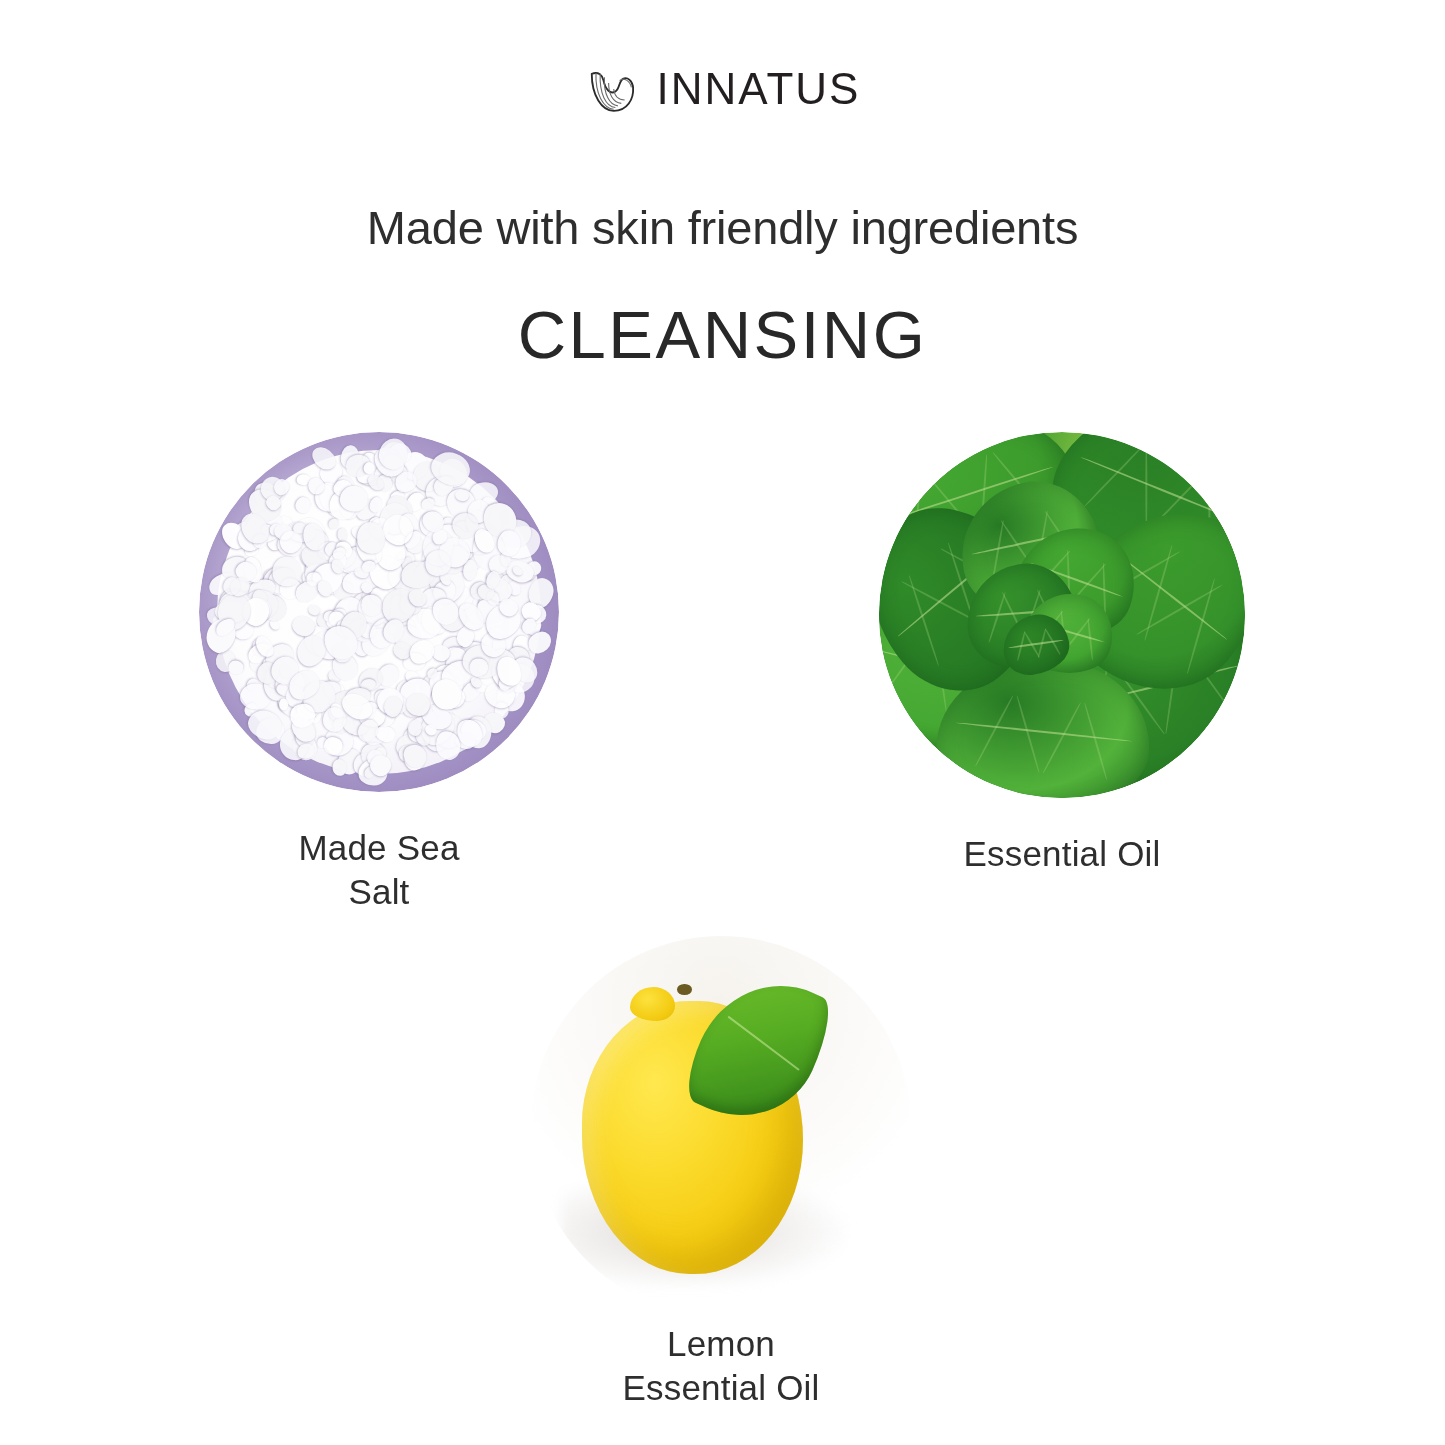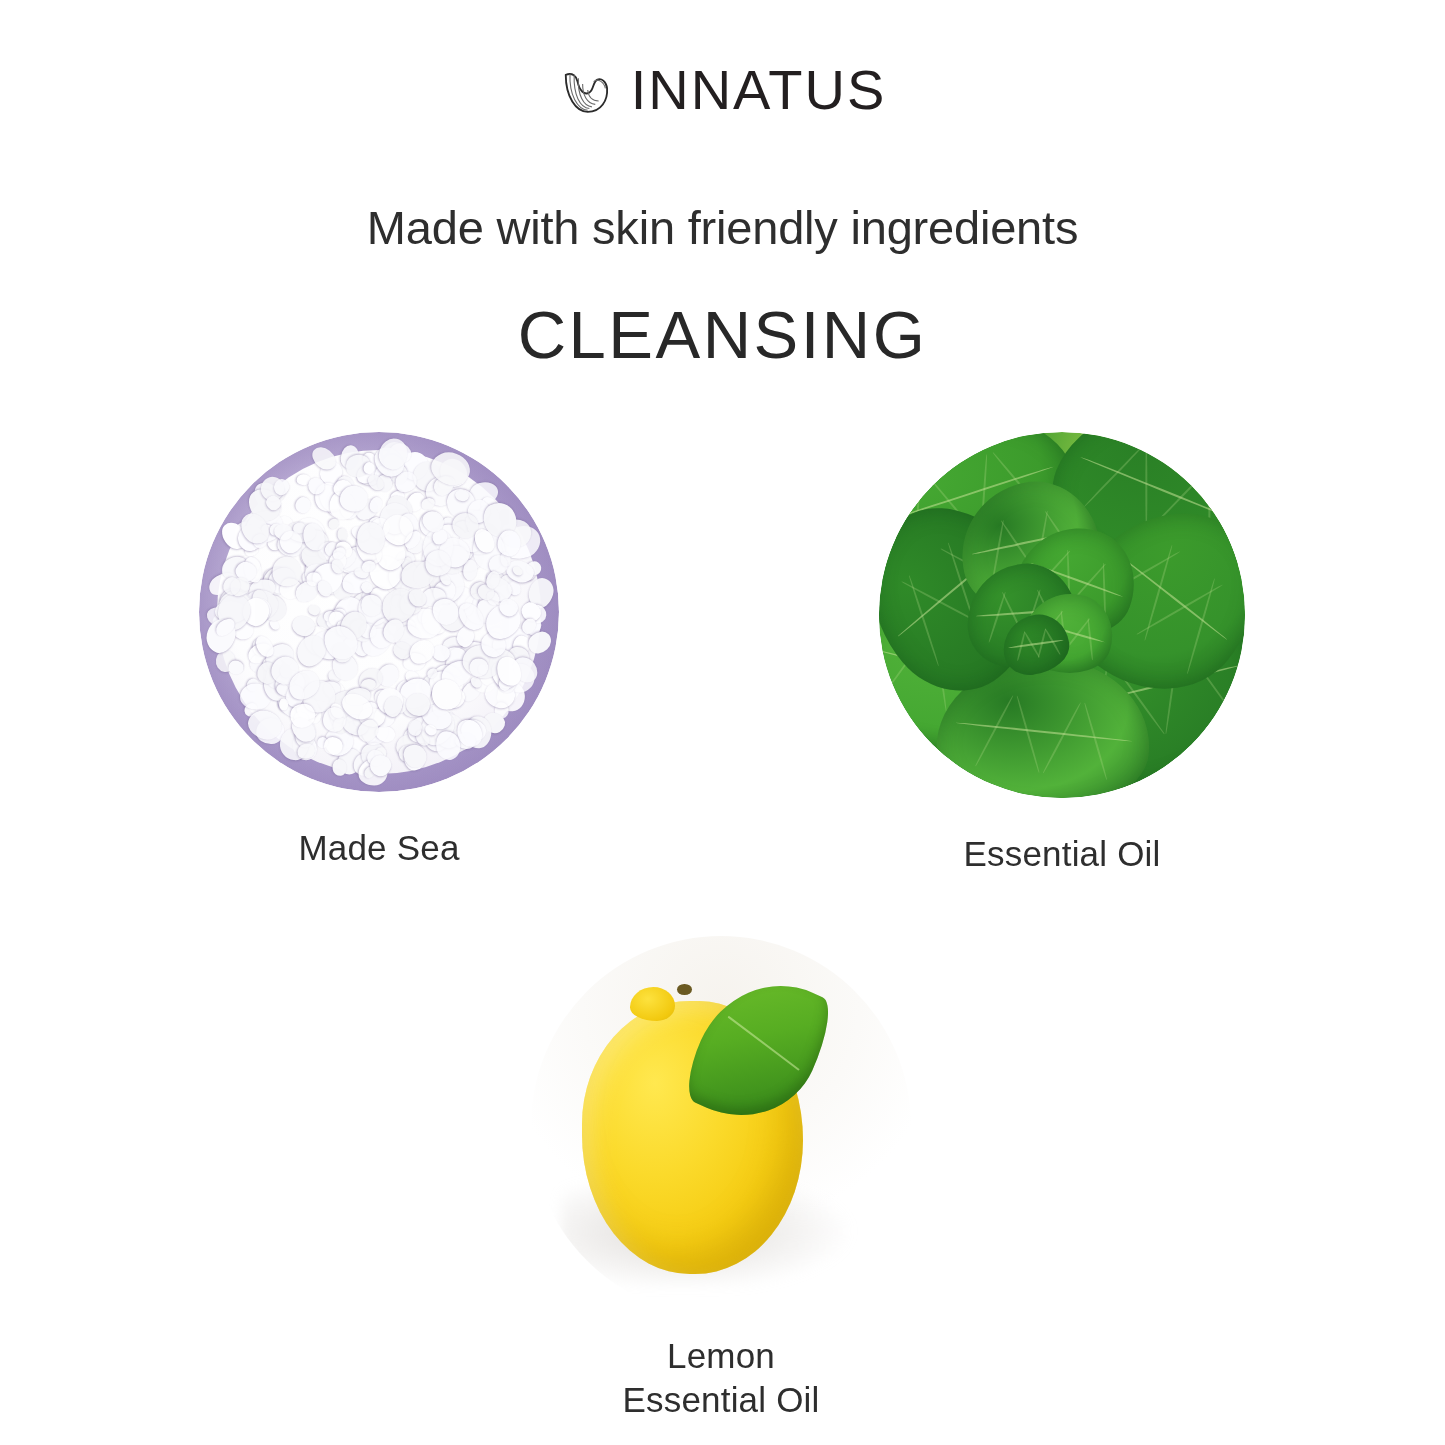--- a/index.html
+++ b/index.html
@@ -14,21 +14,21 @@
   }
   .page{position:relative;width:1445px;height:1445px;}
 
   
   .brand{
     position:absolute;left:0;top:62px;width:1445px;
     display:flex;align-items:center;justify-content:center;gap:18px;
   }
   .brand-mark{width:54px;height:54px;display:block;flex:0 0 auto;}
   .brand-name{
-    font-size:56px;letter-spacing:2.0px;font-weight:400;
+    font-size:44px;letter-spacing:2.0px;font-weight:400;
     color:#231f20;line-height:1;
     font-family:"Liberation Sans", sans-serif;
     text-align:right;
   }
 
   
   .subhead{
     position:absolute;left:0;top:200px;width:1445px;text-align:center;
     font-size:47px;font-weight:300;color:#2e2e2e;letter-spacing:-0.2px;
     white-space:nowrap;
@@ -83,21 +83,21 @@
     position:absolute;
     border-radius:55% 45% 60% 40%/60% 55% 45% 40%;
     box-shadow:inset 0 0 22px rgba(12,70,20,0.38);
   }
   .mint-vein{position:absolute;background:rgba(196,225,150,0.55);border-radius:50%;}
 
   
   #ing-lemon{left:531px;top:936px;width:380px;}
   #ing-lemon .ing-media{width:380px;height:380px;margin:0 auto;border-radius:50%;
     background:radial-gradient(circle at 50% 18%, #f6f3ee 0%, #fbfaf8 38%, #ffffff 62%, #ffffff 100%);}
-  #ing-lemon .ing-label{margin-top:18px;}
+  #ing-lemon .ing-label{margin-top:6px;}
   .lemon-shadow{
     position:absolute;left:8%;top:62%;width:76%;height:30%;
     background:radial-gradient(ellipse at 42% 52%, rgba(196,190,186,0.55) 0%, rgba(214,210,206,0.30) 45%, rgba(255,255,255,0) 72%);
     filter:blur(6px);
   }
   .lemon-body{
     position:absolute;left:13.5%;top:17%;width:58%;height:72%;
     border-radius:50% 48% 50% 50%/46% 52% 50% 52%;
     background:
       radial-gradient(ellipse at 33% 30%, #ffe84f 0%, #fbda2b 34%, #f5cc12 62%, #e8bd0a 86%, #d8ac06 100%);
@@ -569,20 +569,21 @@
           <span style="left: 58.9168%; top: 57.4519%; width: 6.1526%; height: 7.17131%; transform: rotate(50.8612deg); background: rgb(254, 254, 255); opacity: 0.85;"></span>
           <span style="left: 30.1648%; top: 12.6554%; width: 4.62851%; height: 4.33916%; transform: rotate(48.2141deg); background: rgb(251, 251, 254); opacity: 0.83;"></span>
           <span style="left: 6.65887%; top: 40.1801%; width: 4.86567%; height: 4.83136%; transform: rotate(101.144deg); background: rgb(247, 247, 250); opacity: 0.81;"></span>
           <span style="left: 34.6564%; top: 84.6425%; width: 5.23325%; height: 4.98136%; transform: rotate(179.199deg); background: rgb(254, 254, 255); opacity: 0.84;"></span>
           <span style="left: 47.5179%; top: 89.7605%; width: 5.74615%; height: 5.8812%; transform: rotate(19.4188deg); background: rgb(250, 250, 253); opacity: 0.97;"></span>
           <span style="left: 82.3802%; top: 27.6665%; width: 7.3046%; height: 6.33502%; transform: rotate(90.2414deg); background: rgb(252, 252, 255); opacity: 0.83;"></span>
         </div>
     </div>
     <div class="ing-label">
       <div>Made Sea</div>
+      <div>Salt</div>
     </div>
   </div>
 
   <div class="ing" id="ing-mint">
     <div class="ing-media">
       <div class="mint-bg"></div>
       <div class="mint-leaves" id="mint-leaves">
           <div class="mint-leaf" style="left: -6%; top: -2%; width: 60%; height: 40%; transform: rotate(-18deg); z-index: 1; background: radial-gradient(at 32% 30%, rgb(69, 168, 50) 0%, rgb(60, 155, 44) 58%, rgb(31, 106, 30) 100%);">
             <div class="mint-vein" style="left: 8%; top: 47%; width: 84%; height: 2px;"></div>
             <div class="mint-vein" style="left: 26%; top: 24%; width: 1.6px; height: 52%; transform: rotate(22deg); opacity: 0.45;"></div>

